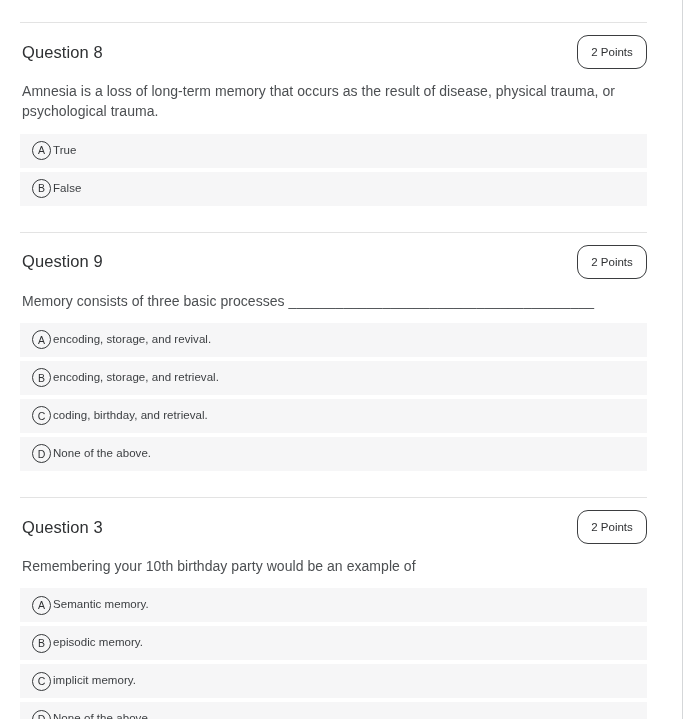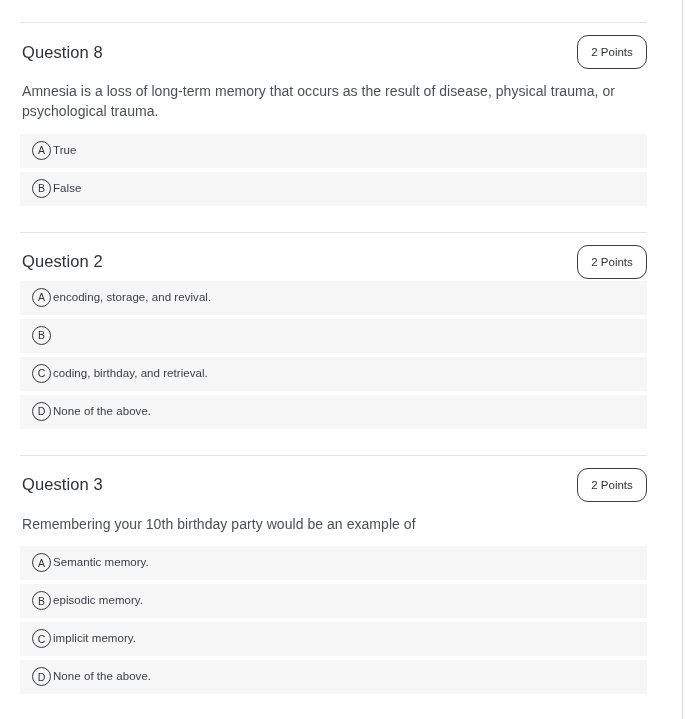--- a/index.html
+++ b/index.html
@@ -155,30 +155,32 @@
           <span class="option-text">False</span>
         </div>
       </div>
       <div class="spacer-md"></div>
     </div>
 
     <div class="divider"></div>
 
     <div class="question-block">
       <div class="q-header">
-        <div class="q-title">Question 2</div>
+        <div class="q-title">Question 9</div>
         <div class="points-badge">2 Points</div>
       </div>
+      <div class="q-prompt">Memory consists of three basic processes _______________________________________</div>
       <div class="options">
         <div class="option-row">
           <span class="option-marker">A</span>
           <span class="option-text">encoding, storage, and revival.</span>
         </div>
         <div class="option-row">
           <span class="option-marker">B</span>
+          <span class="option-text">encoding, storage, and retrieval.</span>
         </div>
         <div class="option-row">
           <span class="option-marker">C</span>
           <span class="option-text">coding, birthday, and retrieval.</span>
         </div>
         <div class="option-row">
           <span class="option-marker">D</span>
           <span class="option-text">None of the above.</span>
         </div>
       </div>

